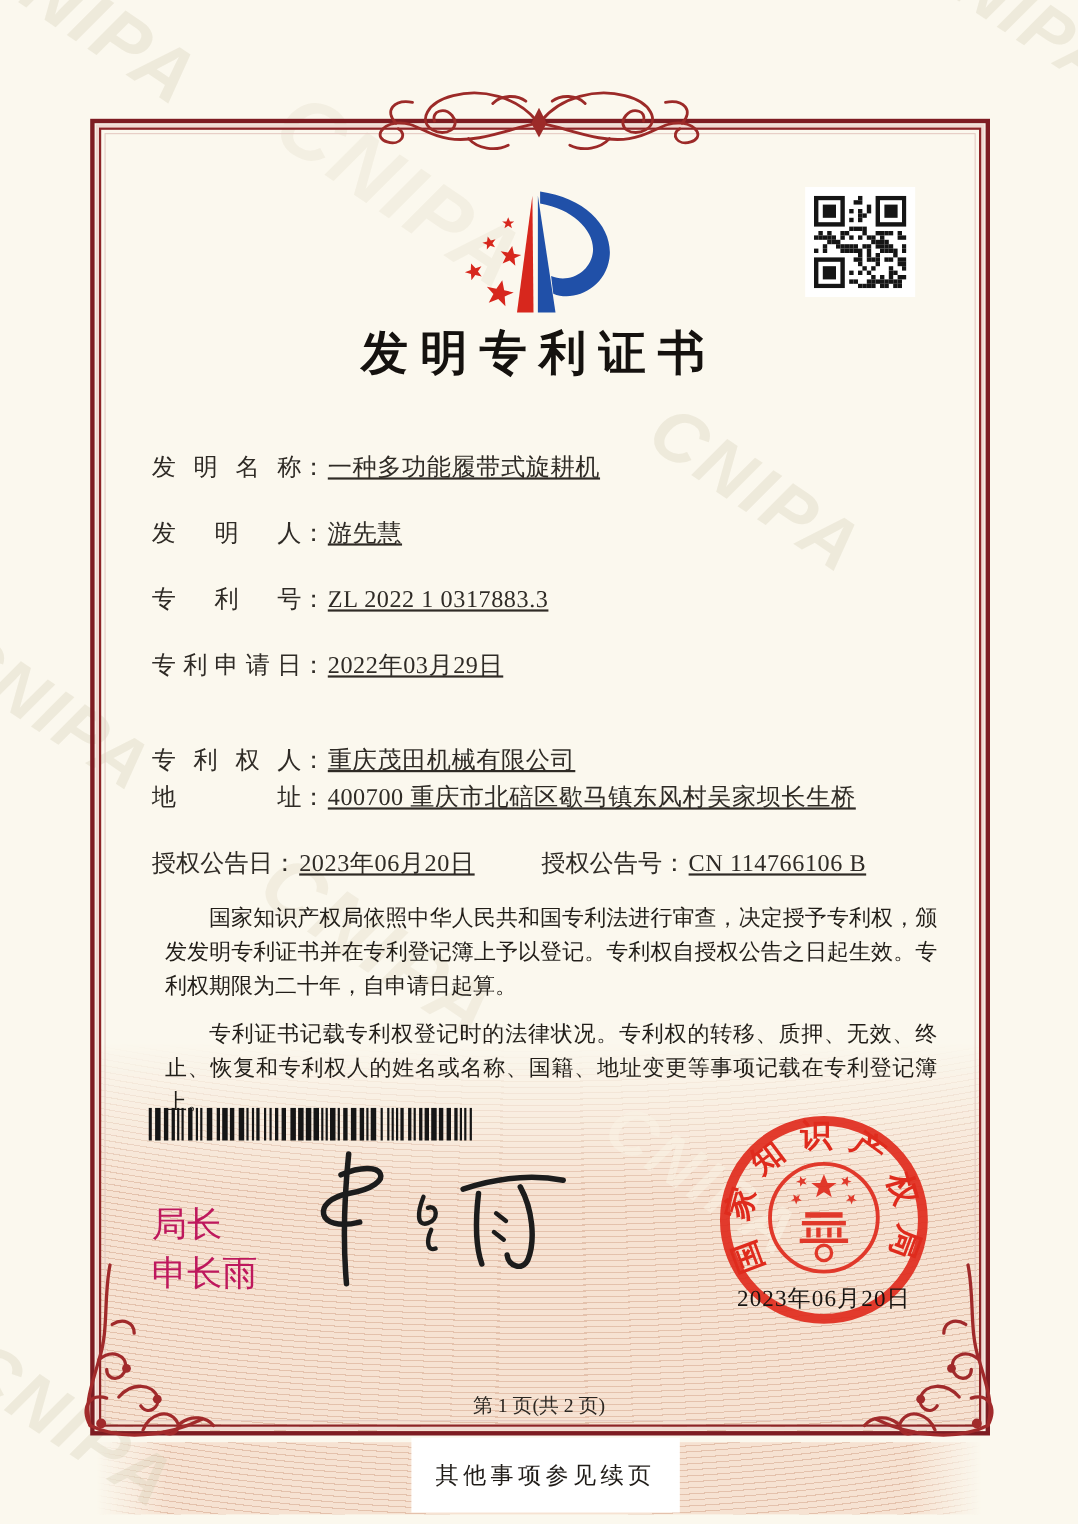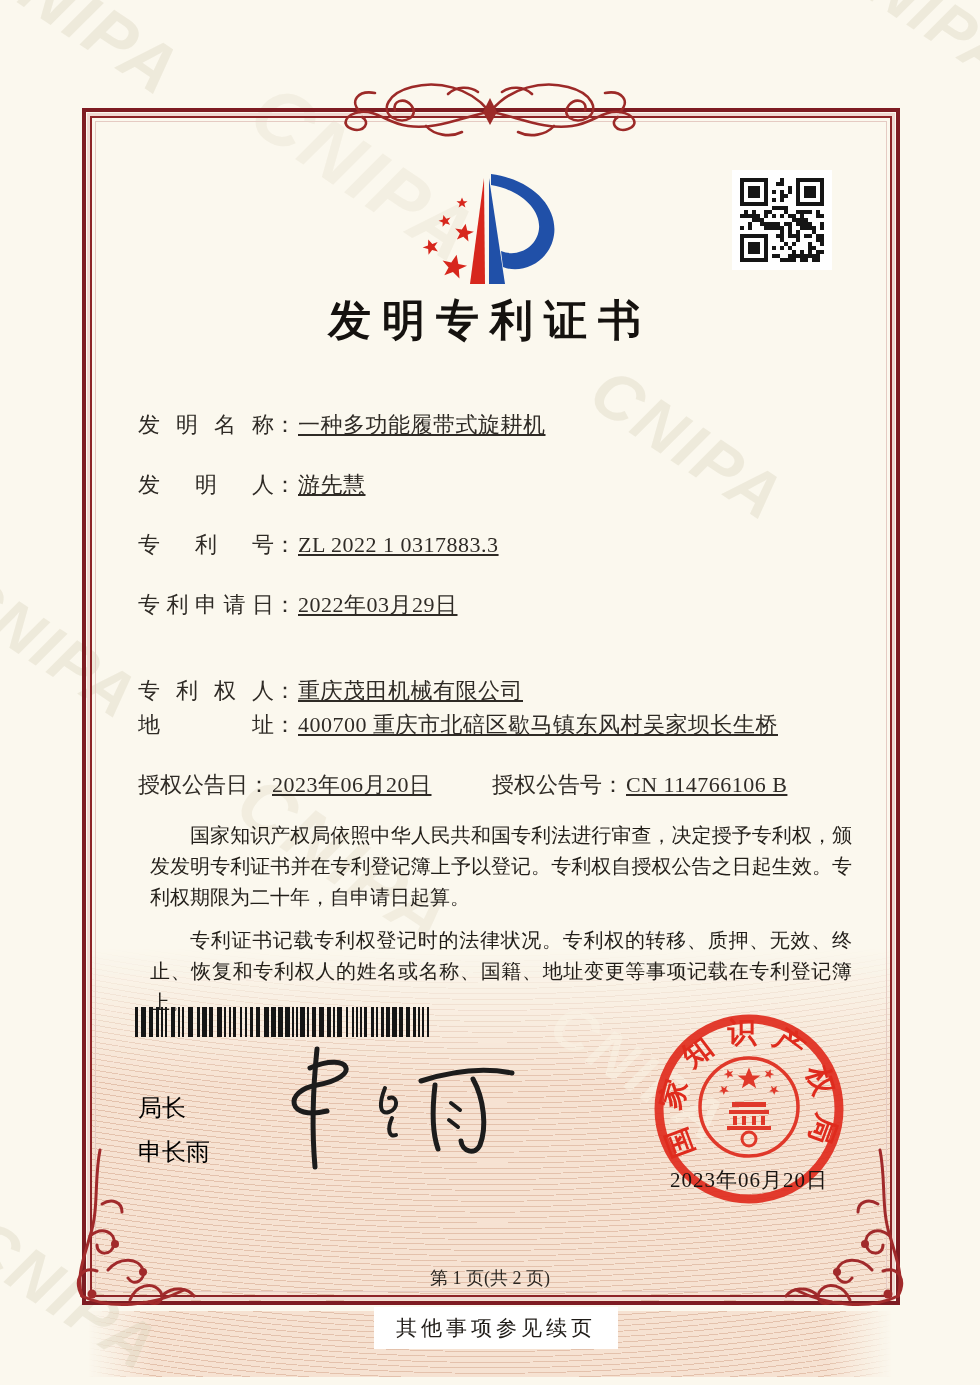--- a/index.html
+++ b/index.html
@@ -48,33 +48,33 @@
 
   
   .paras{position:absolute;left:138px;width:726px;top:808px;z-index:3;
       font-size:20px;line-height:31px;color:#221e19;text-align:justify;}
   .paras p{margin:12px;text-indent:2em;}
   .paras p + p{margin-top:7px;}
 
   
   .barcode{position:absolute;left:135px;top:1007px;width:298px;height:30px;z-index:3;line-height:0;}
   .sig-label{position:absolute;left:138px;z-index:3;font-family:"Liberation Sans","DejaVu Sans",sans-serif;
-      font-size:24px;color:#000000;}
+      font-size:32px;color:#be185d;}
   .signature{position:absolute;left:265px;top:1043px;z-index:3;}
 
   
   .seal{position:absolute;left:648px;top:1008px;z-index:3;}
   .seal-date{position:absolute;left:648px;top:1166px;width:202px;z-index:3;text-align:center;
       font-size:21px;color:#181512;letter-spacing:1px;}
 
   
   .page-indicator{position:absolute;left:23px;width:934px;top:1266px;z-index:3;text-align:center;
       font-size:18px;color:#2b2722;}
   .continuation{position:absolute;left:374px;top:1307px;z-index:3;background:#ffffff;
-      padding:7px 22px;font-size:21px;letter-spacing:4px;color:#1f1b17;}
+      padding:20px 22px;font-size:21px;letter-spacing:4px;color:#1f1b17;}
 </style>
 </head>
 <body>
 
 <div class="page">
 
   <div class="wm" style="left:-35px;top:-25px;font-size:70px">CNIPA</div>
   <div class="wm" style="left:818px;top:-28px;font-size:64px">CNIPA</div>
   <div class="wm" style="left:238px;top:128px;font-size:78px;color:rgba(208,201,174,0.18)">CNIPA</div>
   <div class="wm" style="left:580px;top:406px;font-size:66px">CNIPA</div>

